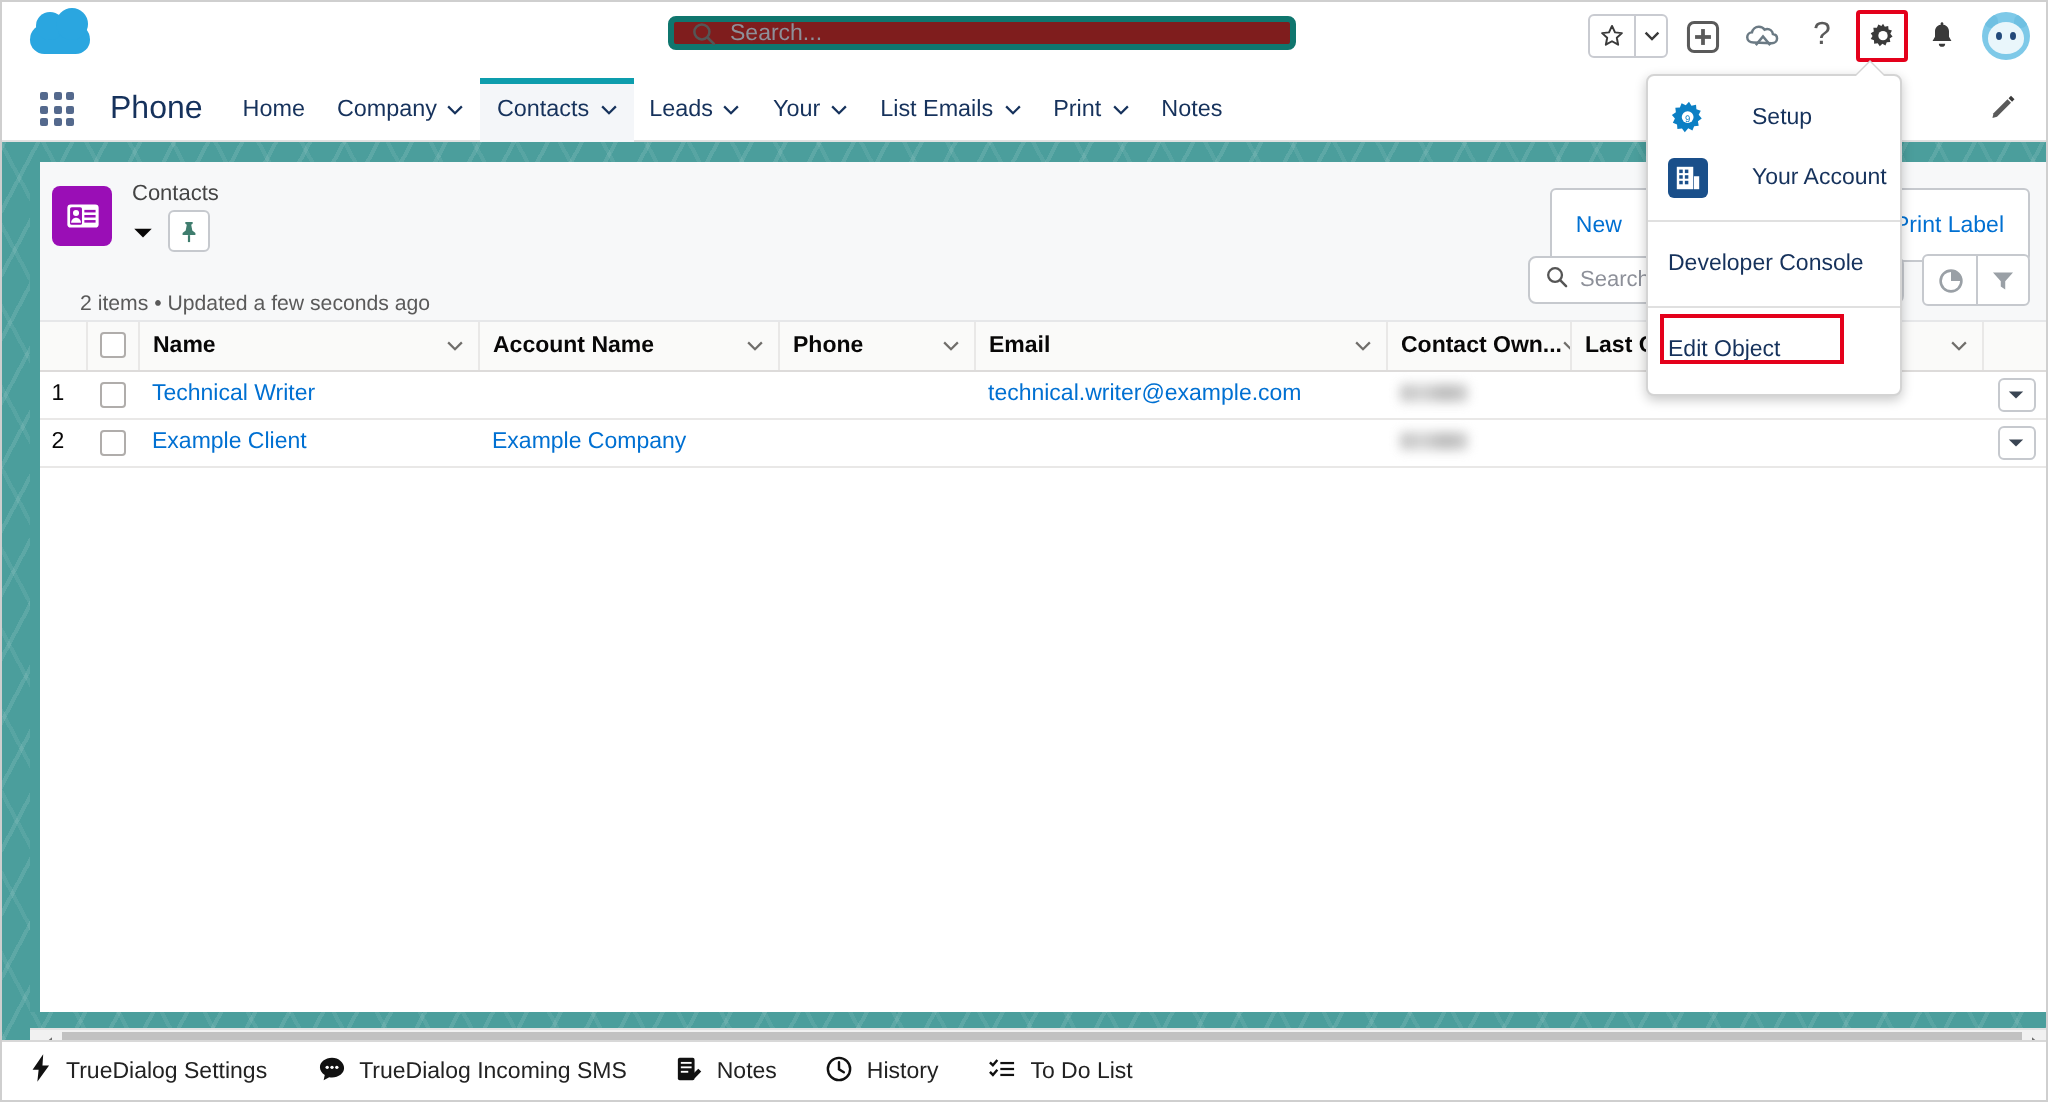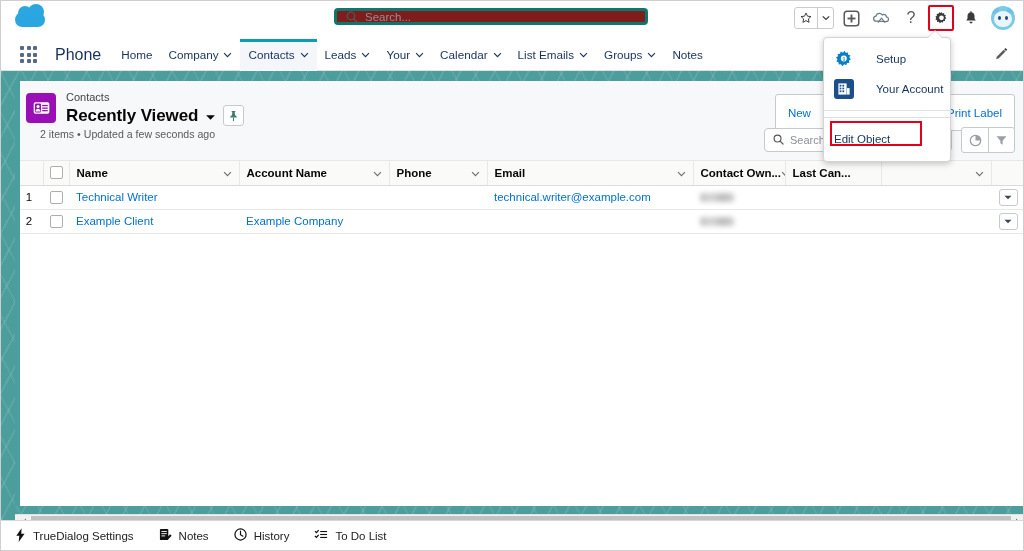--- a/index.html
+++ b/index.html
@@ -203,21 +203,21 @@
   .lh-name { font-size: 17px; font-weight: bold; color: #080707; letter-spacing: -0.1px; }
   .pin-btn {
     width: 21px; height: 21px;
     border: 1px solid #c6c9ce; border-radius: 3px;
     background: #fff;
     display: flex; align-items: center; justify-content: center;
     cursor: pointer;
   }
   .lh-meta {
     font-size: 10.6px; color: #5a5a5a;
-    padding-left: 25px; margin-top: 2px;
+    padding-left: 25px; margin-top: 20px;
   }
   .lh-buttons {
     position: absolute; right: 10px; top: 13px;
     display: flex; align-items: center;
   }
   .lbtn {
     height: 37px; padding: 0 12px;
     border: 1px solid #c6c9ce;
     background: #fff;
     font-size: 11.5px; color: #0070d2;
@@ -541,40 +541,32 @@
 
       <div class="nav-item">
         <span>Your</span>
         <span class="caret">
           <svg width="9" height="6" viewBox="0 0 10 7">
               <path d="M1 1.4L5 5.4 9 1.4" fill="none" stroke="#16325c" stroke-width="1.3"></path>
             </svg>
         </span>
       </div>
 
-      <div class="nav-item">
-        <span>Calendar</span>
-        <span class="caret">
-          <svg width="9" height="6" viewBox="0 0 10 7">
-              <path d="M1 1.4L5 5.4 9 1.4" fill="none" stroke="#16325c" stroke-width="1.3"></path>
-            </svg>
-        </span>
-      </div>
 
       <div class="nav-item">
         <span>List Emails</span>
         <span class="caret">
           <svg width="9" height="6" viewBox="0 0 10 7">
               <path d="M1 1.4L5 5.4 9 1.4" fill="none" stroke="#16325c" stroke-width="1.3"></path>
             </svg>
         </span>
       </div>
 
       <div class="nav-item">
-        <span>Groups</span>
+        <span>Print</span>
         <span class="caret">
           <svg width="9" height="6" viewBox="0 0 10 7">
               <path d="M1 1.4L5 5.4 9 1.4" fill="none" stroke="#16325c" stroke-width="1.3"></path>
             </svg>
         </span>
       </div>
 
       <div class="nav-item">
         <span>Notes</span>
       </div>
@@ -603,21 +595,20 @@
             <circle cx="5.9" cy="6.2" r="1.8" fill="#fff"></circle>
             <path d="M3 12c0-1.7 1.3-3 2.9-3s2.9 1.3 2.9 3z" fill="#fff"></path>
             <rect x="10.8" y="4.4" width="6.6" height="1.5" fill="#9a0eb6"></rect>
             <rect x="10.8" y="7.4" width="6.6" height="1.5" fill="#9a0eb6"></rect>
             <rect x="10.8" y="10.4" width="6.6" height="1.5" fill="#9a0eb6"></rect>
           </svg>
         </div>
         <div class="lh-titles">
           <div class="lh-obj">Contacts</div>
           <div class="lh-row">
-            <span class="lh-name">Recently Viewed</span>
             <span>
               <svg width="11" height="7" viewBox="0 0 12 8">
                   <path d="M1 1.5L6 6.5 11 1.5" fill="#080707"></path>
                 </svg>
             </span>
             <span class="pin-btn">
               <svg width="11" height="12" viewBox="0 0 12 13">
                 <path d="M4 1h4v1l-.8.6.6 3.1 1.7 1.4v1H2.5v-1l1.7-1.4.6-3.1L4 2z" fill="#3f7d6e"></path>
                 <line x1="6" y1="8.2" x2="6" y2="12" stroke="#3f7d6e" stroke-width="1.2"></line>
               </svg>
@@ -829,20 +820,31 @@
 
     <div class="uitem">
       <span>
         <svg width="11" height="14" viewBox="0 0 12 15">
             <path d="M7.2 0L1.4 8.4h3.3L4 15l6.4-8.8H6.8z" fill="#111"></path>
           </svg>
       </span>
       <span>TrueDialog Settings</span>
     </div>
 
+    <div class="uitem">
+      <span>
+        <svg width="14" height="13" viewBox="0 0 15 14">
+          <path d="M7.5 1C3.9 1 1 3.3 1 6.1c0 1.7 1 3.2 2.6 4.1L3 13l3-1.6c.5.1 1 .2 1.5.2 3.6 0 6.5-2.3 6.5-5.1S11.1 1 7.5 1z" fill="#111"></path>
+          <circle cx="4.9" cy="6.1" r=".9" fill="#fff"></circle>
+            <circle cx="7.5" cy="6.1" r=".9" fill="#fff"></circle>
+            <circle cx="10.1" cy="6.1" r=".9" fill="#fff"></circle>
+        </svg>
+      </span>
+      <span>TrueDialog Incoming SMS</span>
+    </div>
 
     <div class="uitem">
       <span>
         <svg width="13" height="13" viewBox="0 0 14 14">
           <rect x="1" y="1" width="9" height="12" rx="1" fill="#111"></rect>
           <rect x="2.6" y="3.2" width="5.8" height="1" fill="#fff"></rect>
           <rect x="2.6" y="5.6" width="5.8" height="1" fill="#fff"></rect>
           <rect x="2.6" y="8" width="4" height="1" fill="#fff"></rect>
           <path d="M8.6 10.2l3.4-3.4 1.6 1.6-3.4 3.4-2 .4z" fill="#111"></path>
         </svg>
@@ -898,20 +900,23 @@
           <rect x="3" y="9.6" width="2" height="2" fill="#1a4f8a"></rect>
           <rect x="6.2" y="9.6" width="2" height="2" fill="#1a4f8a"></rect>
           <rect x="11.4" y="7" width="3" height="7.4" fill="#fff"></rect>
         </svg>
       </span>
       <span>Your Account</span>
     </div>
 
     <div class="menu-sep"></div>
 
+    <div class="menu-item plain">
+      <span>Developer Console</span>
+    </div>
 
     <div class="menu-sep"></div>
 
     <div class="edit-object-wrap">
       <div class="menu-item plain">
         <span>Edit Object</span>
       </div>
       <div class="edit-object-box"></div>
     </div>
   </div>

